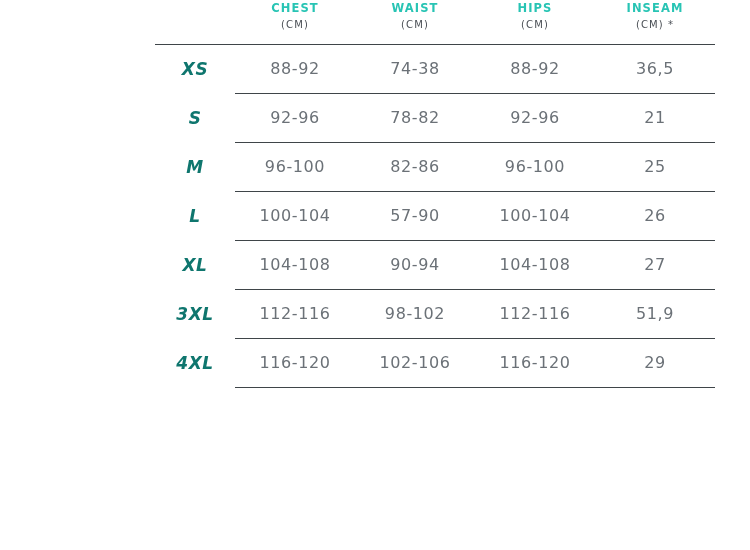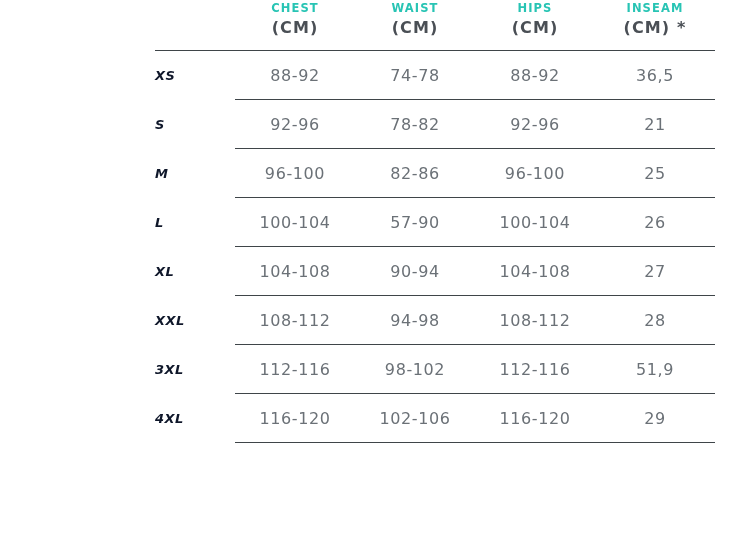--- a/index.html
+++ b/index.html
@@ -44,42 +44,42 @@
   .head-label {
     display: block;
     padding-top: 2px;
     padding-bottom: 4px;
   }
   .head-unit {
     display: block;
     padding-bottom: 14px;
     color: #4a4f55;
     letter-spacing: 1.1px;
-    font-size: 16px;
-    font-weight: bold;
+    font-size: 10px;
+    font-weight: normal;
   }
   tbody td {
     text-align: center;
     color: #6b7177;
     font-size: 16px;
     letter-spacing: 0.6px;
     height: 48px;
     border-top: 1px solid #3f4549;
     padding: 0;
     vertical-align: middle;
     white-space: nowrap;
   }
   tbody td.size-cell {
     font-weight: bold;
     font-style: italic;
-    color: #0f172a;
-    font-size: 13px;
+    color: #0f766e;
+    font-size: 17px;
     letter-spacing: 0.5px;
     border-top: none;
-    text-align: left;
+    text-align: center;
   }
   tbody tr:first-child td {
     border-top: 1px solid #3f4549;
   }
   tbody tr.spacer-row td {
     height: 0;
     border-top: 1px solid #3f4549;
   }
   tbody tr.spacer-row td.size-cell {
     border-top: none;
@@ -118,21 +118,21 @@
         <th>
           <span class="head-label">INSEAM</span>
           <span class="head-unit">(CM) *</span>
         </th>
       </tr>
     </thead>
     <tbody>
       <tr>
         <td class="size-cell">XS</td>
         <td>88-92</td>
-        <td>74-78</td>
+        <td>74-38</td>
         <td>88-92</td>
         <td>36,5</td>
       </tr>
       <tr>
         <td class="size-cell">S</td>
         <td>92-96</td>
         <td>78-82</td>
         <td>92-96</td>
         <td>21</td>
       </tr>
@@ -151,27 +151,20 @@
         <td>26</td>
       </tr>
       <tr>
         <td class="size-cell">XL</td>
         <td>104-108</td>
         <td>90-94</td>
         <td>104-108</td>
         <td>27</td>
       </tr>
       <tr>
-        <td class="size-cell">XXL</td>
-        <td>108-112</td>
-        <td>94-98</td>
-        <td>108-112</td>
-        <td>28</td>
-      </tr>
-      <tr>
         <td class="size-cell">3XL</td>
         <td>112-116</td>
         <td>98-102</td>
         <td>112-116</td>
         <td>51,9</td>
       </tr>
       <tr>
         <td class="size-cell">4XL</td>
         <td>116-120</td>
         <td>102-106</td>

